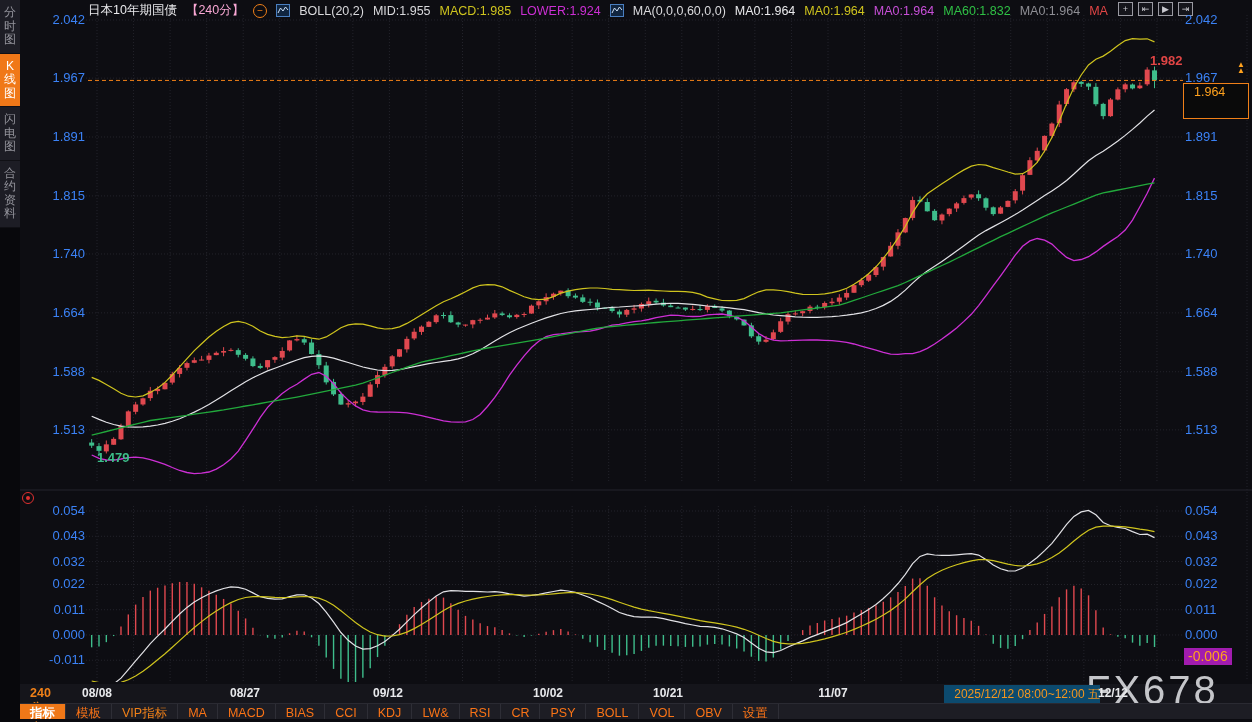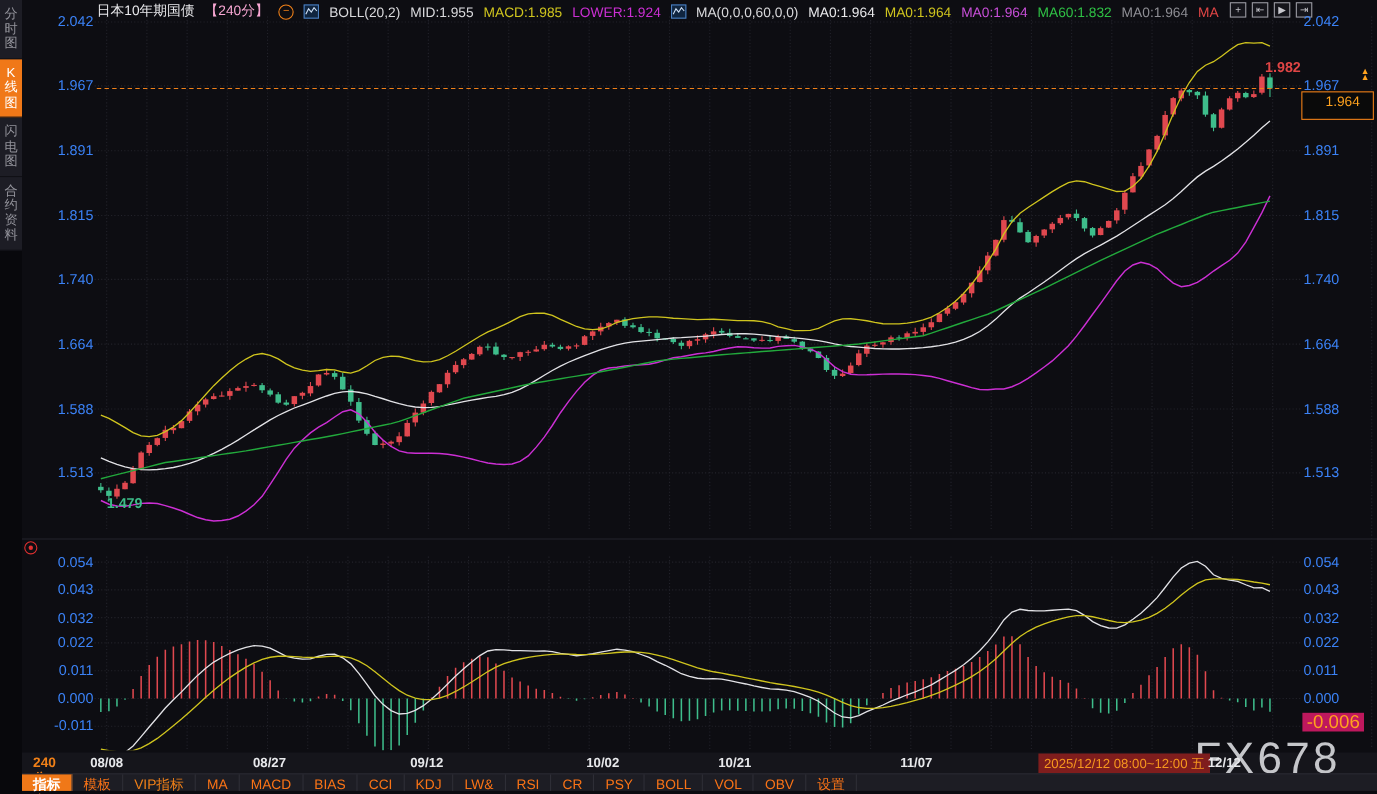--- a/index.html
+++ b/index.html
@@ -14,34 +14,34 @@
   .mini-chart{width:14px;height:13px;background:#10253f;border:1px solid #4a7fc0;line-height:0;padding:0 0}
   
   #win-icons{left:1118px;top:2px;display:flex;gap:5px}
   .win-icon{width:15px;height:14px;border:1px solid #9a9aa2;color:#c8c8ce;font-size:9px;line-height:12px;text-align:center;background:#15151b}
   
   .ylab{position:absolute;font-size:13px;color:#3b82f6;height:16px;line-height:16px}
   .ylab-l{left:30px;width:55px;text-align:right}
   .ylab-r{left:1185px;width:62px;text-align:left}
   #high-label{left:1150px;top:53px;color:#e04545;font-weight:bold;font-size:13px}
   #low-label{left:97px;top:450px;color:#3cbc88;font-weight:bold;font-size:13px}
-  #price-tag{left:1183px;top:83px;width:66px;height:26px;border:1px solid #f08018;background:#0a0a0a;color:#ffa21e;font-size:12.5px;line-height:16px;padding-left:21px}
+  #price-tag{left:1183px;top:83px;width:66px;height:36px;border:1px solid #f08018;background:#0a0a0a;color:#ffa21e;font-size:12.5px;line-height:16px;padding-left:10px}
   #scroll-latest{left:1237px;top:62px;color:#ffa21e;font-size:8px;line-height:6px;text-align:center}
-  #macd-current{left:1184px;top:648px;background:#be185d;color:#ffa21e;font-size:17px;padding:0 4px;height:17px;line-height:17px}
+  #macd-current{left:1184px;top:648px;background:#a21caf;color:#ffa21e;font-size:14px;padding:0 4px;height:17px;line-height:17px}
   
   #macd-row{left:88px;top:496px;display:flex;gap:12px;font-size:12.5px;white-space:nowrap}
   #macd-icon{left:22px;top:492px;width:12px;height:12px;border:1px solid #e03030;border-radius:50%;position:absolute;z-index:2}
   #macd-icon::after{content:"";position:absolute;left:3px;top:3px;width:4px;height:4px;border-radius:50%;background:#e03030}
   
   #xaxis-bg{position:absolute;left:20px;top:684px;width:1232px;height:20px;background:#15151b;z-index:3}
   #watermark{position:absolute;left:1086px;top:670px;z-index:4;font-size:40px;color:#c5c6ca;letter-spacing:3px;line-height:40px}
   #xaxis-text{position:absolute;left:0;top:0;z-index:5}
   #xaxis-text .date{position:absolute;top:686px;width:60px;text-align:center;font-size:12px;font-weight:bold;color:#e8e9ec}
   #period-box{position:absolute;left:30px;top:686px;color:#f08018;font-weight:bold;font-size:12.5px}
-  #highlight-box{position:absolute;left:944px;top:685px;width:156px;height:18px;background:#7f1d1d;color:#f5961e;font-size:12px;text-align:center;line-height:18px;white-space:nowrap}
+  #highlight-box{position:absolute;left:944px;top:685px;width:156px;height:18px;background:#0c4a6e;color:#f5961e;font-size:12px;text-align:right;line-height:18px;white-space:nowrap}
   
   #toolbar{position:absolute;left:20px;top:703px;width:1232px;height:16px;background:#1d1d24;border-top:1px solid #2a2a32;display:flex;z-index:6}
   .tb-item{padding:0 10px;font-size:12.5px;line-height:18px;color:#f97316;border-right:1px solid #2e2e36}
   .tb-active{background:#f07818;color:#fff;font-weight:bold}
   .tb-vip{color:#f08018}
   
   #sidebar{position:absolute;left:0;top:0;width:20px;height:722px;background:#08080c;z-index:7}
   #sidebar-tabs{background:#1d1d25}
   .side-tab{width:20px;padding:6px 0;display:flex;flex-direction:column;align-items:center;font-size:12px;line-height:13.5px;color:#94949c;border-bottom:1px solid #101015;cursor:pointer}
   .side-tab.active{background:#f07818;color:#fff}

